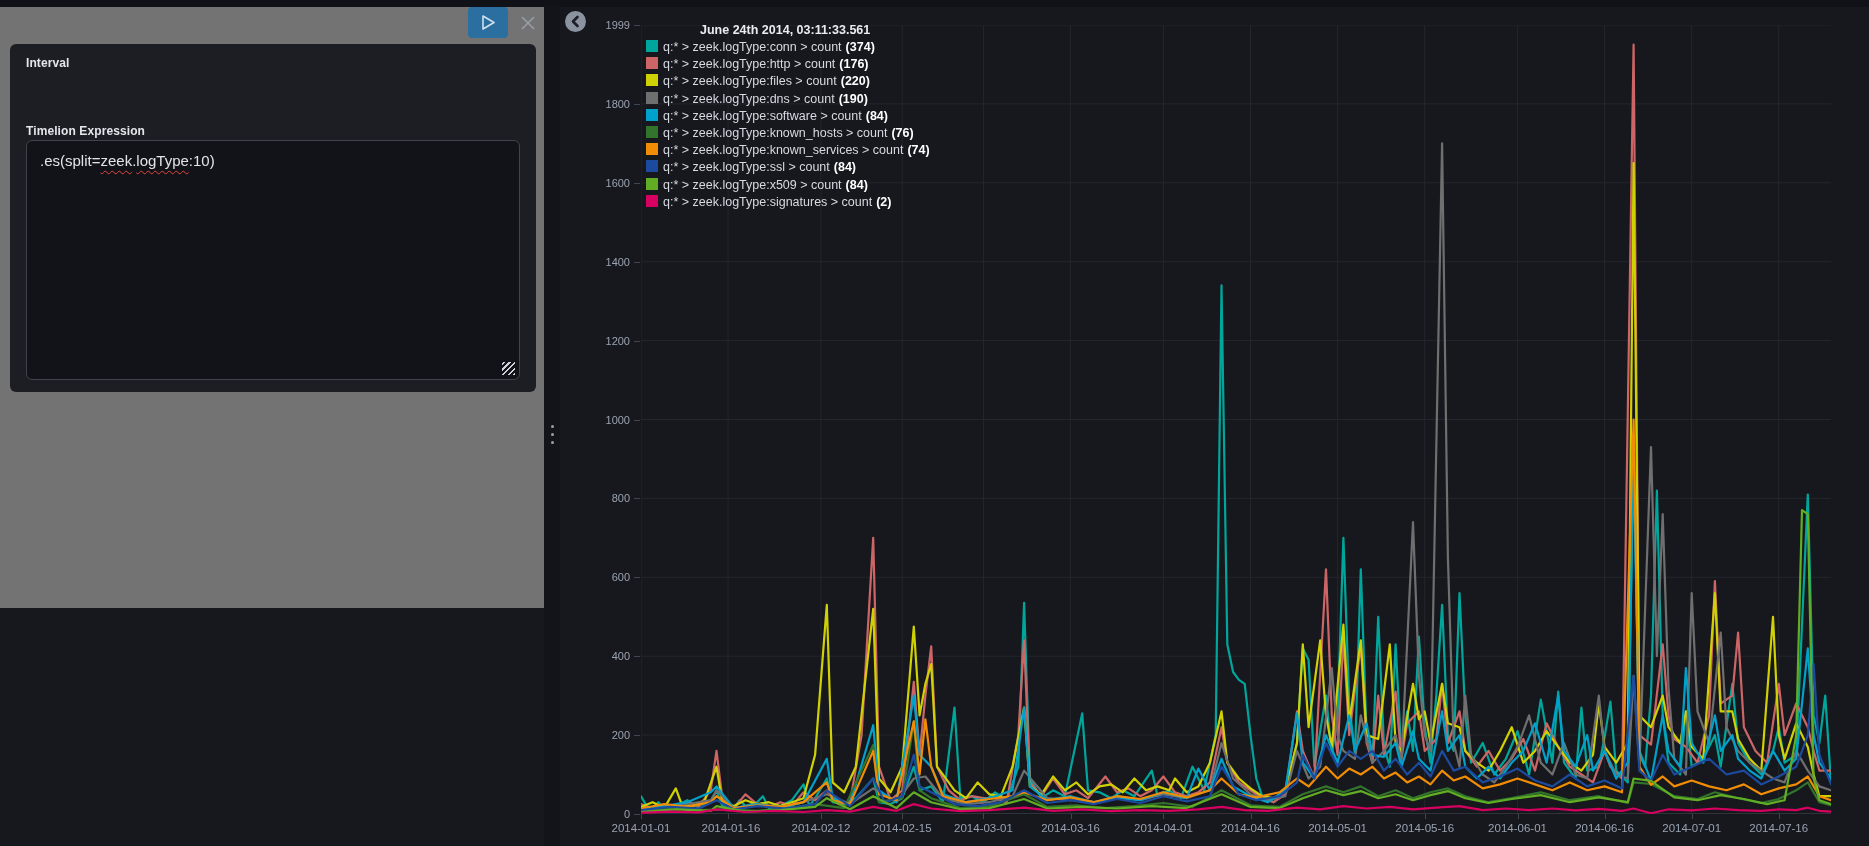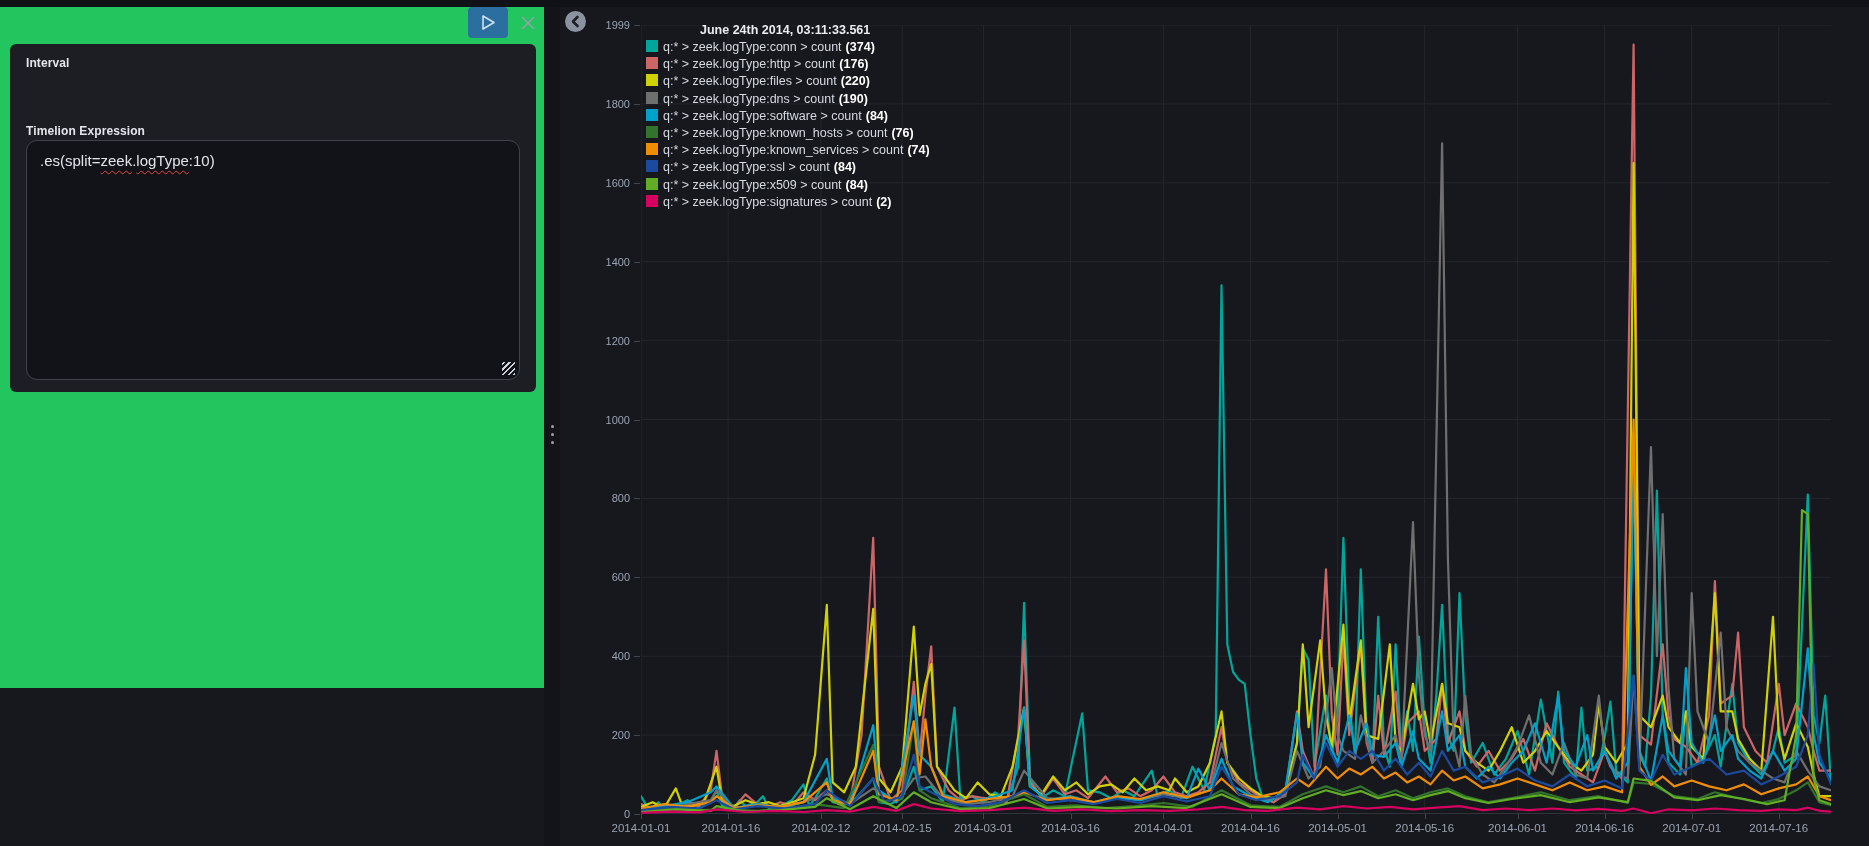--- a/index.html
+++ b/index.html
@@ -1,28 +1,28 @@
 <!DOCTYPE html>
 <html><head>
 <meta charset="utf-8">
 <style>
   html,body{margin:0;padding:0;background:#17181d;font-family:"Liberation Sans",sans-serif;}
   #app{position:relative;width:1869px;height:846px;overflow:hidden;background:#17181d;}
   #topstrip{position:absolute;left:0;top:0;width:1869px;height:7px;background:#111217;}
   
-  #editor{position:absolute;left:0;top:7px;width:544px;height:681px;background:#22c55e;padding-left:37px;}
+  #editor{position:absolute;left:0;top:7px;width:544px;height:601px;background:#737373;padding-left:37px;}
   #editor-toolbar{position:absolute;left:0;top:0;width:100%;height:38px;}
   .run-btn{position:absolute;left:468px;top:0px;width:40px;height:31px;background:#2b6fa0;border:none;border-radius:4px;cursor:pointer;padding:0;}
   .close-btn{position:absolute;left:512px;top:0px;width:32px;height:31px;background:transparent;border:none;cursor:pointer;padding:0;}
   #editor-card{position:absolute;left:10px;top:37px;width:526px;height:348px;background:#1d1e24;border-radius:6px;}
   .field-label{position:absolute;left:16px;font-size:12px;font-weight:bold;color:#e3e6ec;letter-spacing:.1px;}
   .control{position:absolute;left:16px;width:494px;background:#121318;border:1px solid #3f434e;border-radius:6px;box-sizing:border-box;color:#e0e4ea;}
   #interval-select{top:28px;height:34px;font-size:14.5px;line-height:32px;padding:0 36px 0 13px;cursor:pointer;}
   #interval-chevron{position:absolute;right:11px;top:9px;}
-  #expression-area{top:96px;height:240px;font-size:15px;padding:11px 13px;cursor:text;border-radius:11px;}
+  #expression-area{top:96px;height:240px;font-size:15px;padding:11px 13px;cursor:text;}
   .misspelled{text-decoration-line:underline;text-decoration-style:wavy;text-decoration-color:#e0463f;text-decoration-thickness:1px;text-underline-offset:4px;text-decoration-skip-ink:none;}
   #resize-grip{position:absolute;right:4px;bottom:4px;width:13px;height:13px;background:repeating-linear-gradient(-45deg,#cdd2da 0 1.6px,#121318 1.6px 4px);cursor:nwse-resize;}
   
   #divider{position:absolute;left:544px;top:7px;width:16px;height:839px;background:#131419;}
   #divider-handle{position:absolute;left:5px;top:413px;width:6px;height:28px;cursor:col-resize;}
   #divider-handle i{display:block;width:3px;height:3px;border-radius:50%;background:#98a0ad;margin:5px auto 0 auto;}
   
   #chart{position:absolute;left:560px;top:7px;width:1309px;height:839px;background:#17181d;}
   #collapse-btn{position:absolute;left:5px;top:4px;width:21px;height:21px;border-radius:50%;background:#8c93a0;border:none;cursor:pointer;padding:0;}
   #plot-area{position:absolute;left:81px;top:18px;width:1190px;height:789px;}

